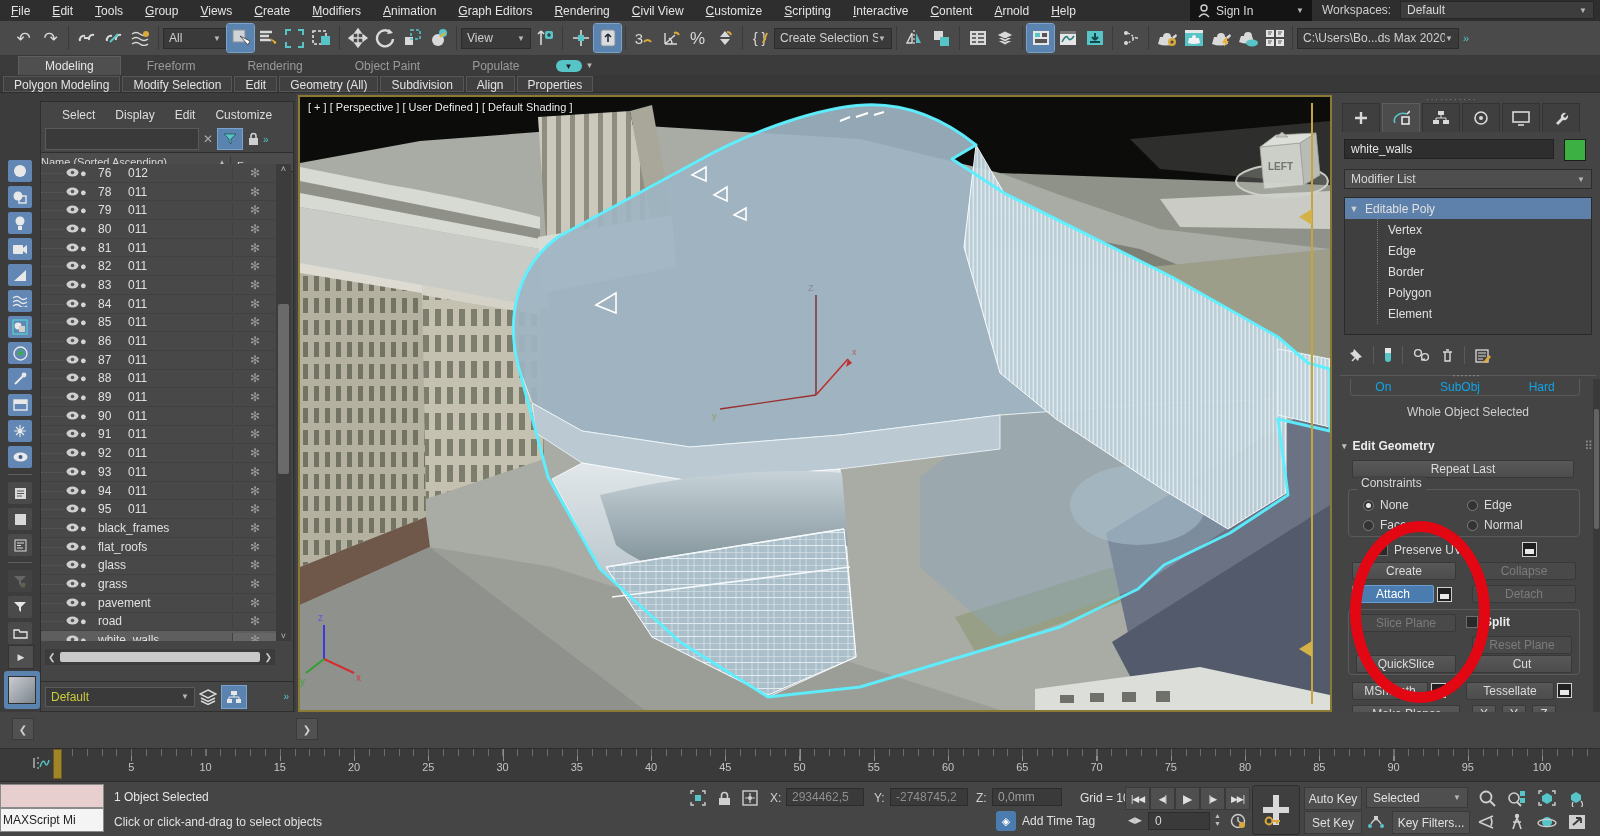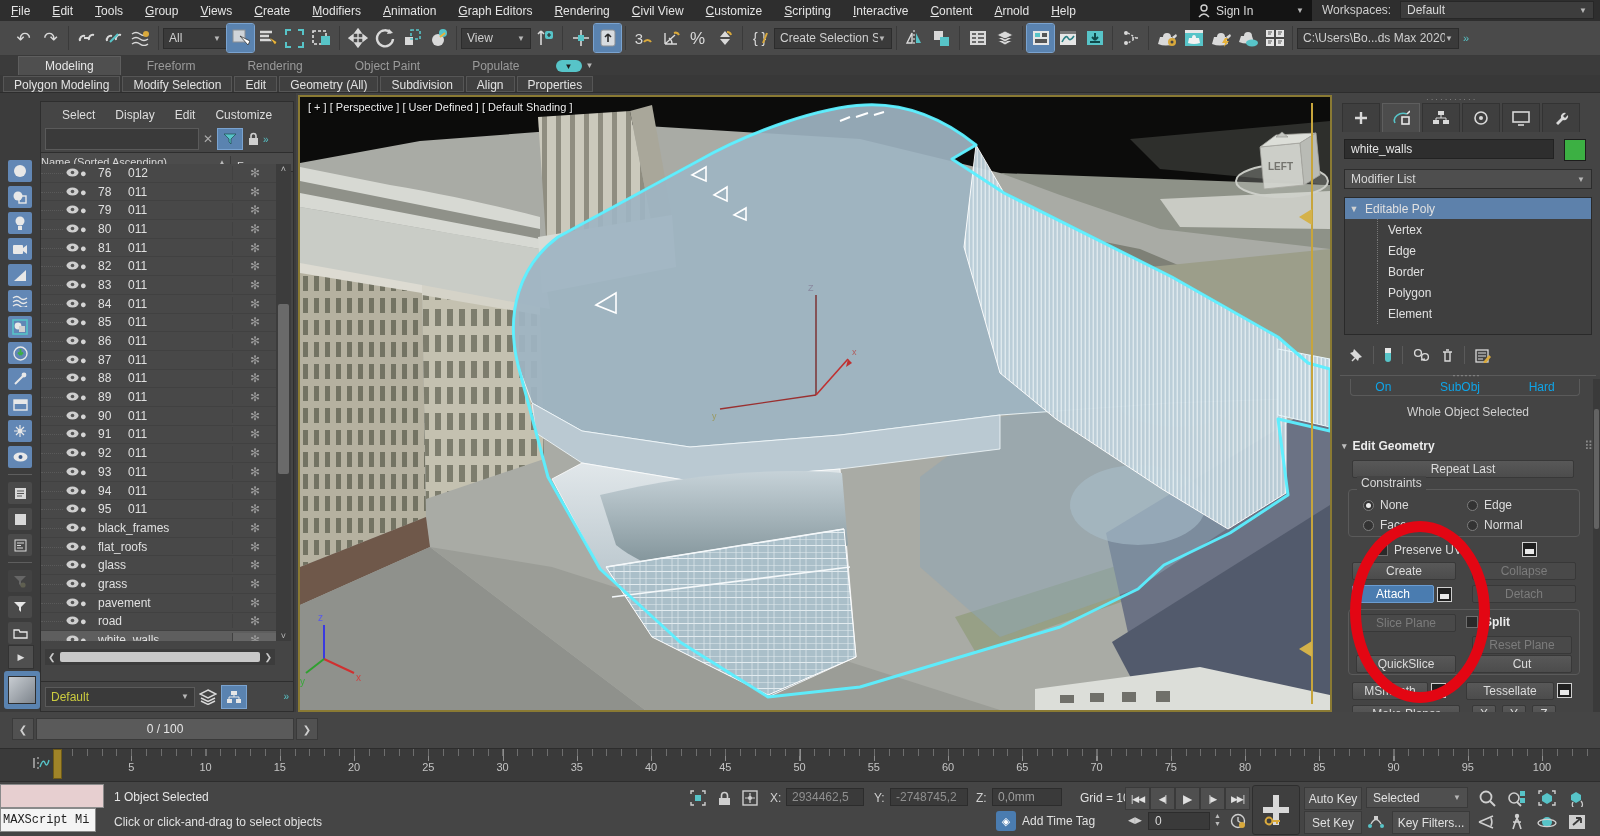--- a/index.html
+++ b/index.html
@@ -109,21 +109,21 @@
   #framebox{position:absolute;left:36px;top:6px;width:256px;height:20px;background:#5a5a5a;border:1px solid #3a3a3a;color:#e6e6e6;display:flex;align-items:center;justify-content:center;}
   .minibtn{position:absolute;top:6px;width:20px;height:20px;background:#515151;border:1px solid #3a3a3a;color:#cfcfcf;display:flex;align-items:center;justify-content:center;font-size:10px;}
   #ruler{position:absolute;left:0;top:36px;width:1600px;height:32px;background:#3a3a3a;border-top:1px solid #2d2d2d;border-bottom:1px solid #2d2d2d;
     background-image:repeating-linear-gradient(90deg,#6e6e6e 0 1px,transparent 1px 14.85px),repeating-linear-gradient(90deg,#8d8d8d 0 1px,transparent 1px 74.25px);
     background-size:1546px 7px,1546px 12px;background-position:57px 0,57px 0;background-repeat:no-repeat;}
   .ruler-label{position:absolute;top:12px;transform:translateX(-50%);color:#c4c4c4;font-size:11px;}
   #timeslider{position:absolute;left:53px;top:0;width:9px;height:30px;background:#a08428;border:1px solid #6e5a18;box-sizing:border-box;}
   #curve-toggle{position:absolute;left:28px;top:38px;width:26px;height:26px;display:flex;align-items:center;justify-content:center;}
   #statusbar{position:absolute;left:0;top:70px;width:1600px;height:54px;background:#454545;}
   #mxs-pink{position:absolute;left:0;top:2px;width:104px;height:24px;background:#e7cfd0;border:1px solid #8a8a8a;box-sizing:border-box;}
-  #mxs-white{position:absolute;left:0;top:26px;width:96px;height:24px;background:#f4f4f4;border:1px solid #8a8a8a;box-sizing:border-box;color:#222;font-family:Liberation Mono, monospace;font-size:12px;display:flex;align-items:center;padding-left:2px;overflow:hidden;white-space:nowrap;}
+  #mxs-white{position:absolute;left:0;top:26px;width:104px;height:24px;background:#f4f4f4;border:1px solid #8a8a8a;box-sizing:border-box;color:#222;font-family:Liberation Sans, sans-serif;font-size:12px;display:flex;align-items:center;padding-left:2px;overflow:hidden;white-space:nowrap;}
   #selstatus{position:absolute;left:114px;top:8px;color:#e6e6e6;}
   #promptline{position:absolute;left:114px;top:33px;color:#e0e0e0;}
   .coordlbl{position:absolute;top:9px;color:#cfcfcf;}
   .coordfield{position:absolute;top:6px;height:18px;background:#3a3a3a;border:1px solid #2c2c2c;color:#8f8f8f;display:flex;align-items:center;padding-left:5px;box-sizing:border-box;font-size:12px;overflow:hidden;white-space:nowrap;}
   .sicon{position:absolute;top:6px;width:20px;height:20px;display:flex;align-items:center;justify-content:center;}
   #gridlabel{position:absolute;left:1002px;top:9px;color:#e2e2e2;}
   #addtimetag{position:absolute;left:1022px;top:32px;color:#e0e0e0;}
   #atticon{position:absolute;left:996px;top:29px;width:20px;height:20px;background:#4a7cb0;border-radius:3px;display:flex;align-items:center;justify-content:center;color:#fff;font-size:11px;}
   .pbk{position:absolute;top:5px;width:23px;height:21px;background:#4f4f4f;border:1px solid #3a3a3a;color:#e0e0e0;display:flex;align-items:center;justify-content:center;font-size:9px;letter-spacing:-1px;}
   #framefield{position:absolute;left:1148px;top:30px;width:62px;height:18px;background:#3a3a3a;border:1px solid #2c2c2c;color:#d8d8d8;display:flex;align-items:center;padding-left:6px;box-sizing:border-box;}
@@ -1157,21 +1157,20 @@
     <div class="pbtn" style="left:166px;top:612px;width:24px">Y</div>
     <div class="pbtn" style="left:196px;top:612px;width:24px">Z</div>
     <div id="cp-scroll">
         <div id="cp-scrollthumb"></div>
       </div>
     <div id="redcircle"></div>
   </div>
 
   <div id="bottomzone" class="abs">
     <span class="minibtn" style="left:12px">❮</span>
-    <div id="framebox">0 / 100</div>
     <span class="minibtn" style="left:296px">❯</span>
 
     <div id="ruler">
       <span class="ruler-label" style="left: 57px;">0</span>
         <span class="ruler-label" style="left: 131.25px;">5</span>
         <span class="ruler-label" style="left: 205.5px;">10</span>
         <span class="ruler-label" style="left: 279.75px;">15</span>
         <span class="ruler-label" style="left: 354px;">20</span>
         <span class="ruler-label" style="left: 428.25px;">25</span>
         <span class="ruler-label" style="left: 502.5px;">30</span>

